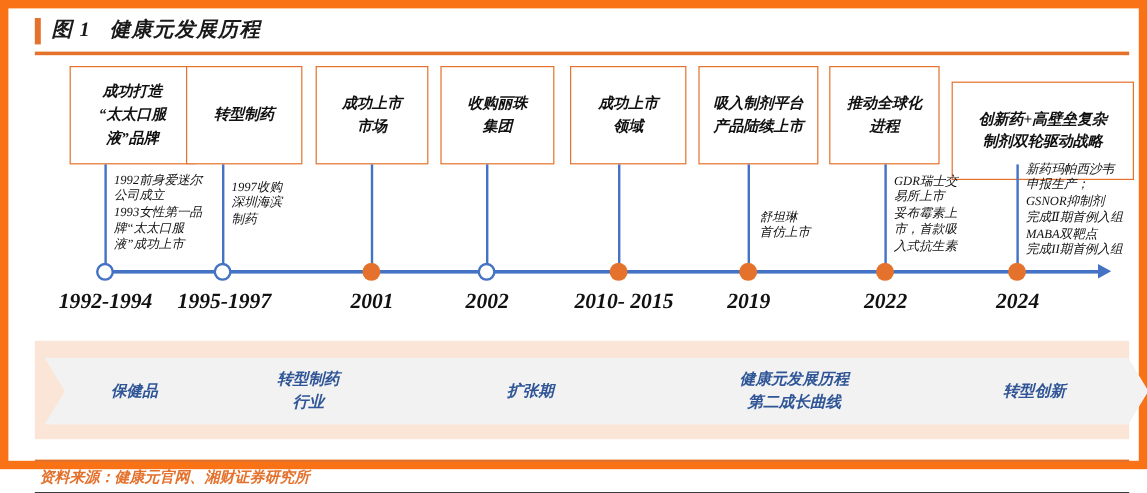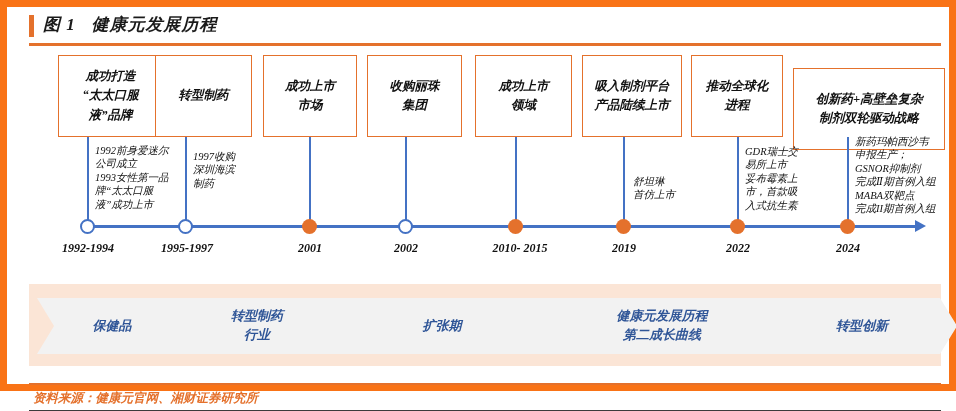--- a/index.html
+++ b/index.html
@@ -34,21 +34,21 @@
   
   .axis{position:absolute;left:78px;top:218px;width:836px;height:3.2px;background:#4472C4;}
   .arrow-head{position:absolute;left:908px;top:213px;width:0;height:0;
               border-left:11px solid #4472C4;border-top:6.5px solid transparent;
               border-bottom:6.5px solid transparent;}
   .node{position:absolute;width:15px;height:15px;border-radius:50%;box-sizing:border-box;}
   .node.hollow{background:#ffffff;border:2.2px solid #4472C4;}
   .node.solid{background:#E4712C;border:0;}
 
   
-  .year{position:absolute;top:234px;font-size:12px;font-weight:bold;color:#111;
+  .year{position:absolute;top:234px;font-size:18px;font-weight:bold;color:#111;
         text-align:center;white-space:nowrap;transform:translateX(-50%);}
 
   
   .band{position:absolute;left:22px;top:277px;width:912px;height:82px;background:#FBE5D6;}
   .chev{position:absolute;top:291px;height:56px;background:#F2F2F2;
         display:flex;align-items:center;justify-content:center;text-align:center;
         color:#2F5597;font-size:13px;font-weight:bold;line-height:1.45;
         clip-path:polygon(0 0, calc(100% - 17px) 0, 100% 50%, calc(100% - 17px) 100%, 0 100%, 17px 50%);}
 
   

